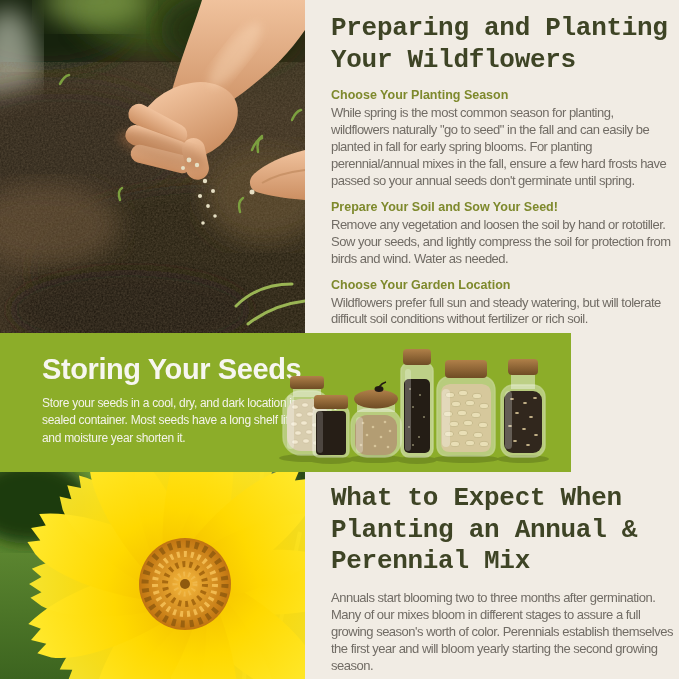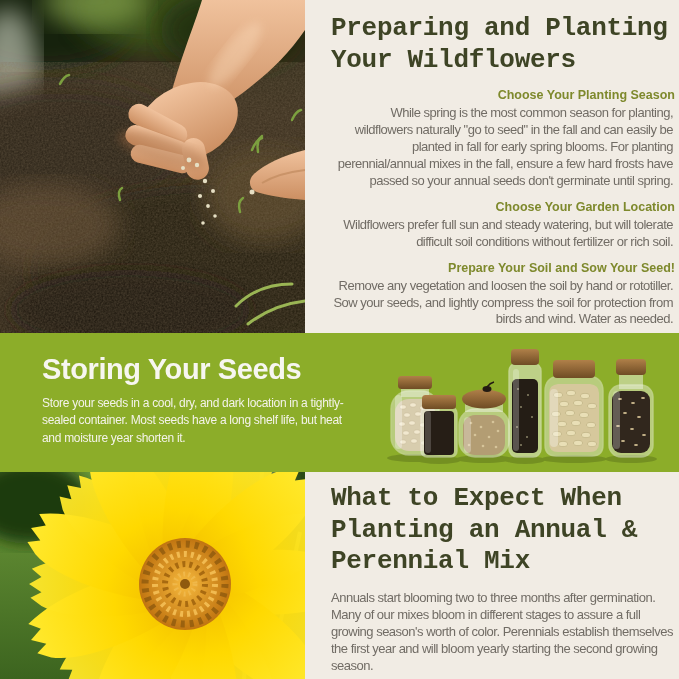--- a/index.html
+++ b/index.html
@@ -8,32 +8,32 @@
     position:relative; width:679px; height:679px; overflow:hidden;
     background:#f1ece4;
   }
   
   .photo-top { position:absolute; left:0; top:0; width:305px; height:333px; }
   .text-top  { position:absolute; left:331px; top:13px; width:344px; }
   .h-main {
     font-size:26px; font-weight:700; line-height:1.22; letter-spacing:-0.3px;
     color:#3e4425; margin-bottom:12px;font-family:Liberation Mono, monospace;
   }
-  .item { margin-bottom:10px;text-align:right; }
+  .item { margin-bottom:10px; }
   .item-title {
     font-size:12.5px; font-weight:700; letter-spacing:0px;
     color:#7e892c; margin-bottom:3px;
   }
   .body-text {
     font-size:13px; line-height:1.3; letter-spacing:-0.5px;
     color:#716c65; width:342px;
   }
   
   .band {
-    position:absolute; left:0; top:333px; width:679px; height:139px;
+    position:absolute; left:0; top:333px; width:571px; height:139px;
     background:#8cad29;
   }
   .band-text { position:absolute; left:42px; top:20px; width:316px; }
   .h-band {
     font-size:29px; font-weight:700; letter-spacing:-0.4px;
     color:#f7f6f0; margin-bottom:9px;
   }
   .band-body {
     font-size:12px; line-height:1.45; letter-spacing:-0.3px;
     color:#f4f3ea; width:312px;
@@ -141,27 +141,27 @@
 
   <div class="text-top">
     <div class="h-main">Preparing and Planting Your Wildflowers</div>
 
     <div class="item">
       <div class="item-title">Choose Your Planting Season</div>
       <div class="body-text">While spring is the most common season for planting, wildflowers naturally "go to seed" in the fall and can easily be planted in fall for early spring blooms. For planting perennial/annual mixes in the fall, ensure a few hard frosts have passed so your annual seeds don't germinate until spring.</div>
     </div>
 
     <div class="item">
+      <div class="item-title">Prepare Your Soil and Sow Your Seed!</div>
+      <div class="body-text">Remove any vegetation and loosen the soil by hand or rototiller. Sow your seeds, and lightly compress the soil for protection from birds and wind. Water as needed.</div>
+    </div>
+
+    <div class="item">
       <div class="item-title">Choose Your Garden Location</div>
       <div class="body-text">Wildflowers prefer full sun and steady watering, but will tolerate difficult soil conditions without fertilizer or rich soil.</div>
-    </div>
-
-    <div class="item">
-      <div class="item-title">Prepare Your Soil and Sow Your Seed!</div>
-      <div class="body-text">Remove any vegetation and loosen the soil by hand or rototiller. Sow your seeds, and lightly compress the soil for protection from birds and wind. Water as needed.</div>
     </div>
   </div>
 
   <div class="band">
     <div class="band-text">
       <div class="h-band">Storing Your Seeds</div>
       <div class="band-body">Store your seeds in a cool, dry, and dark location in a tightly-sealed container. Most seeds have a long shelf life, but heat and moisture year shorten it.</div>
     </div>
 
     <div class="jars">

